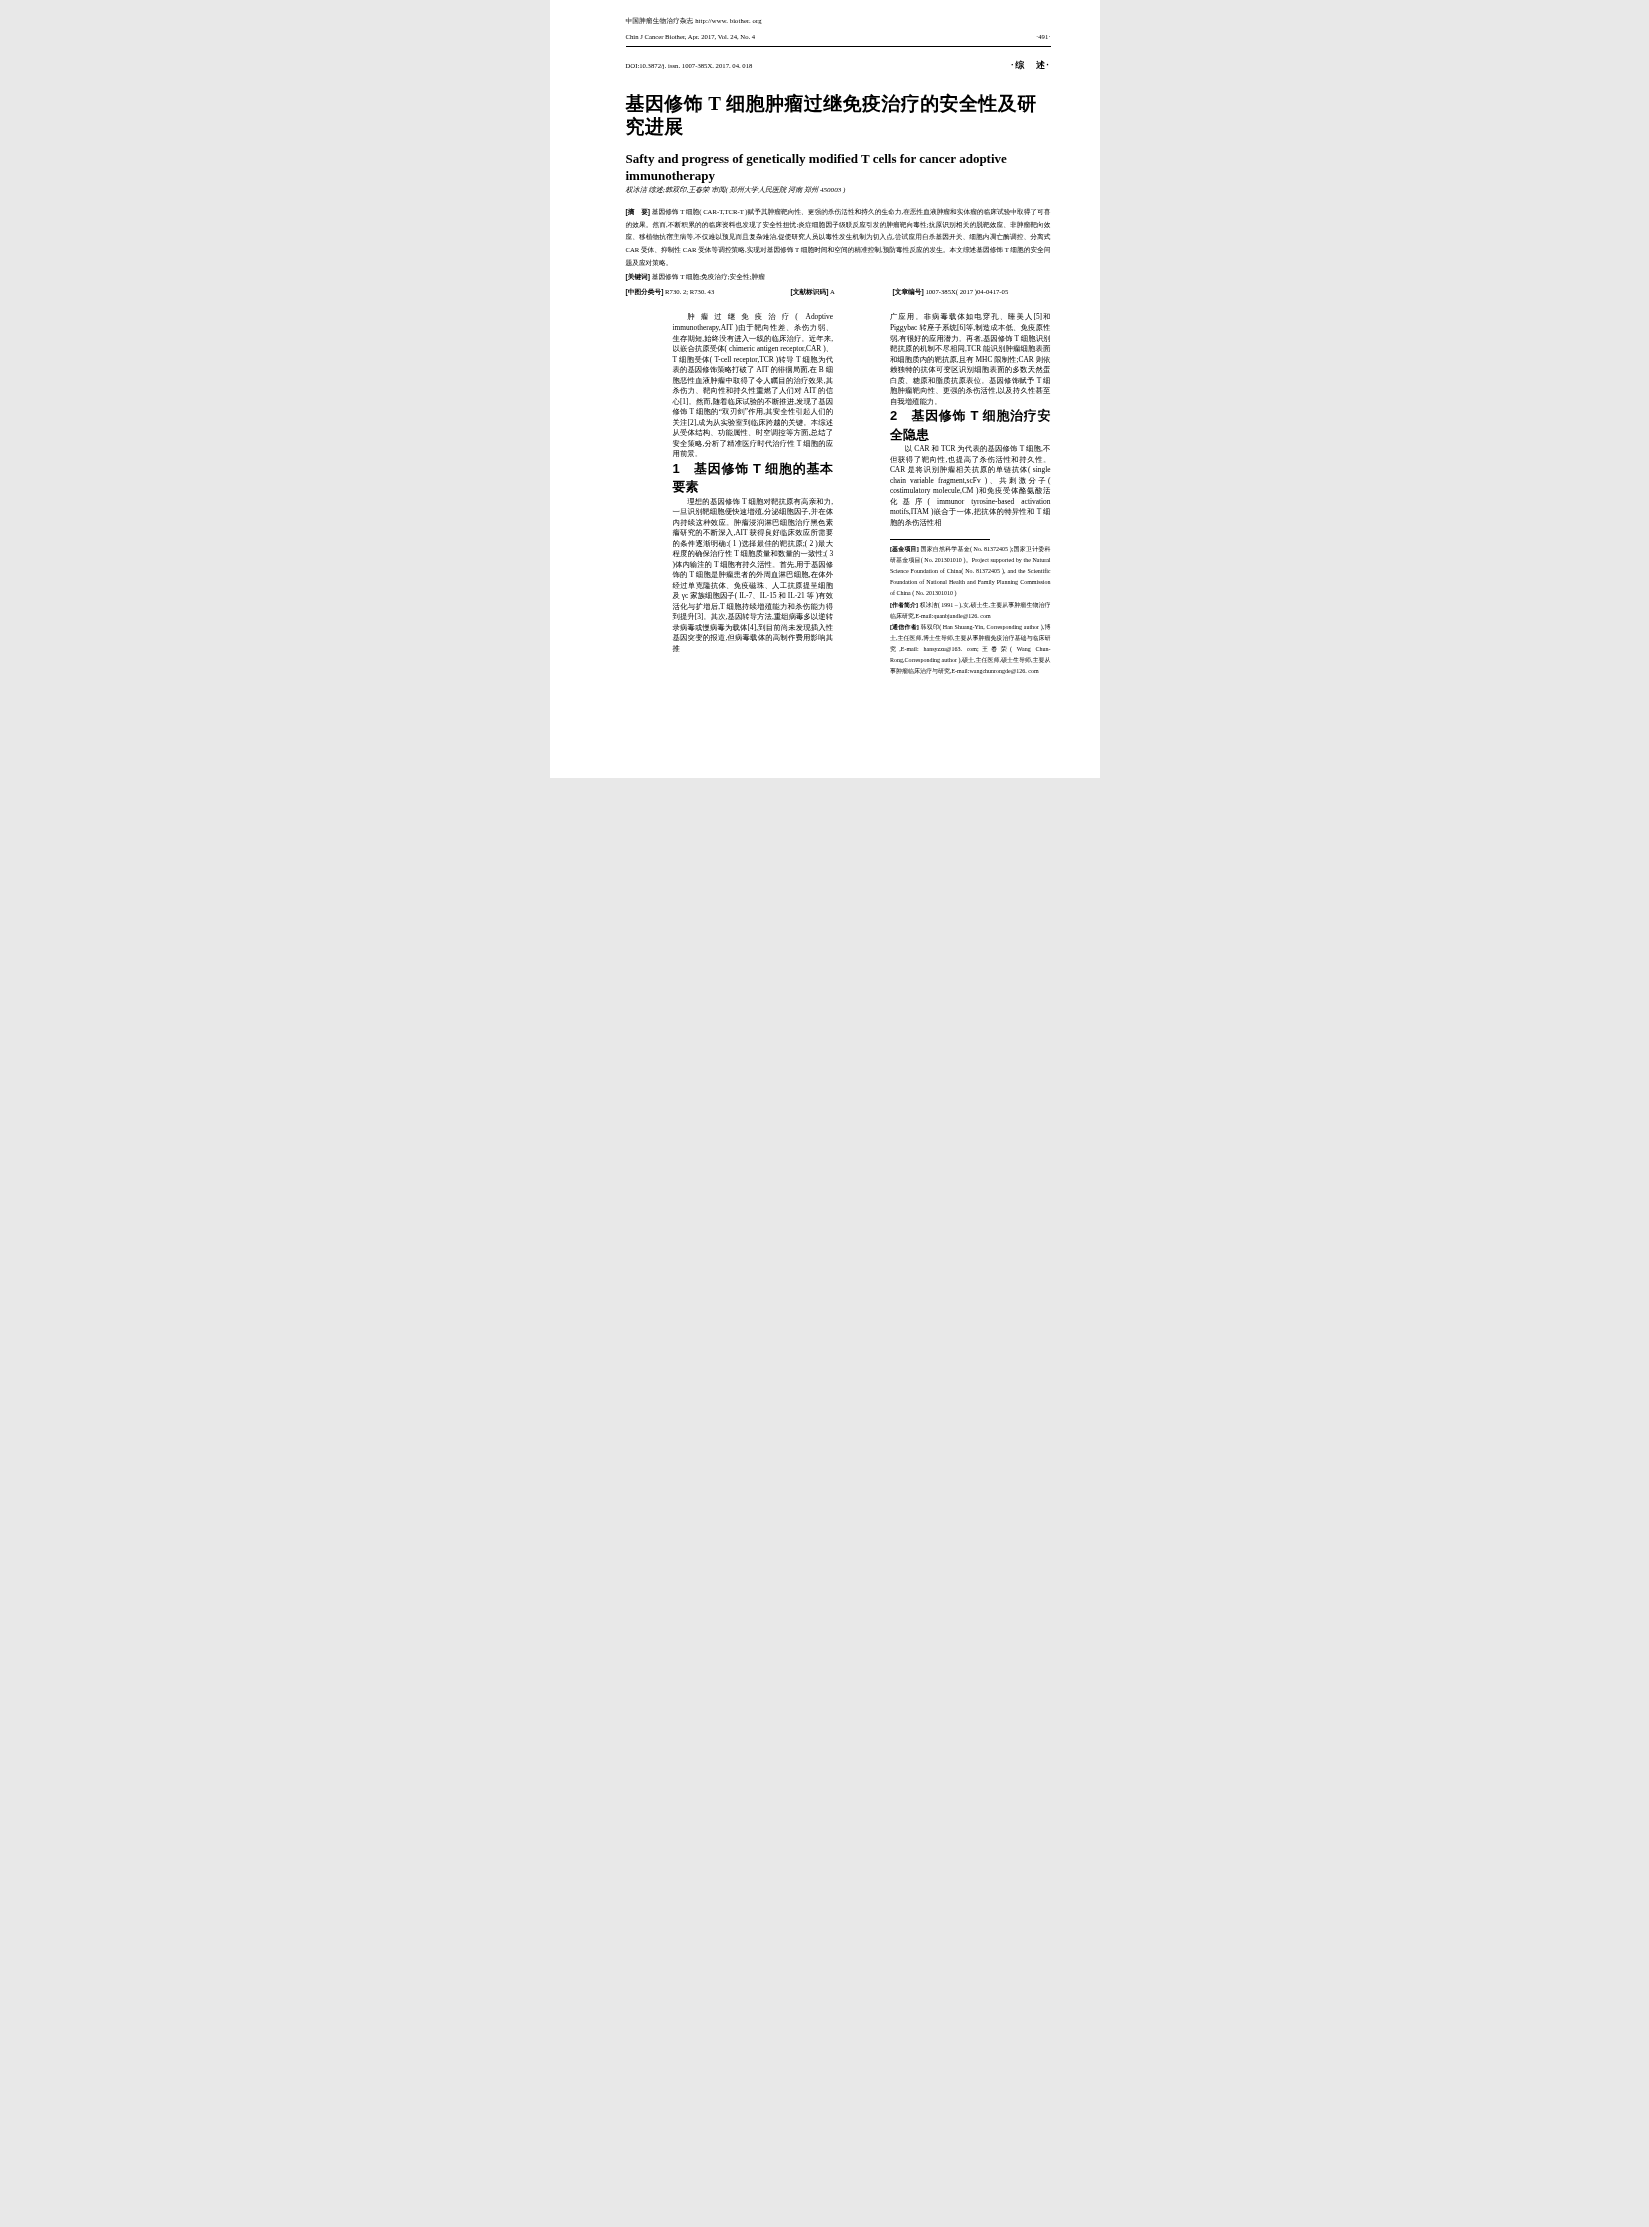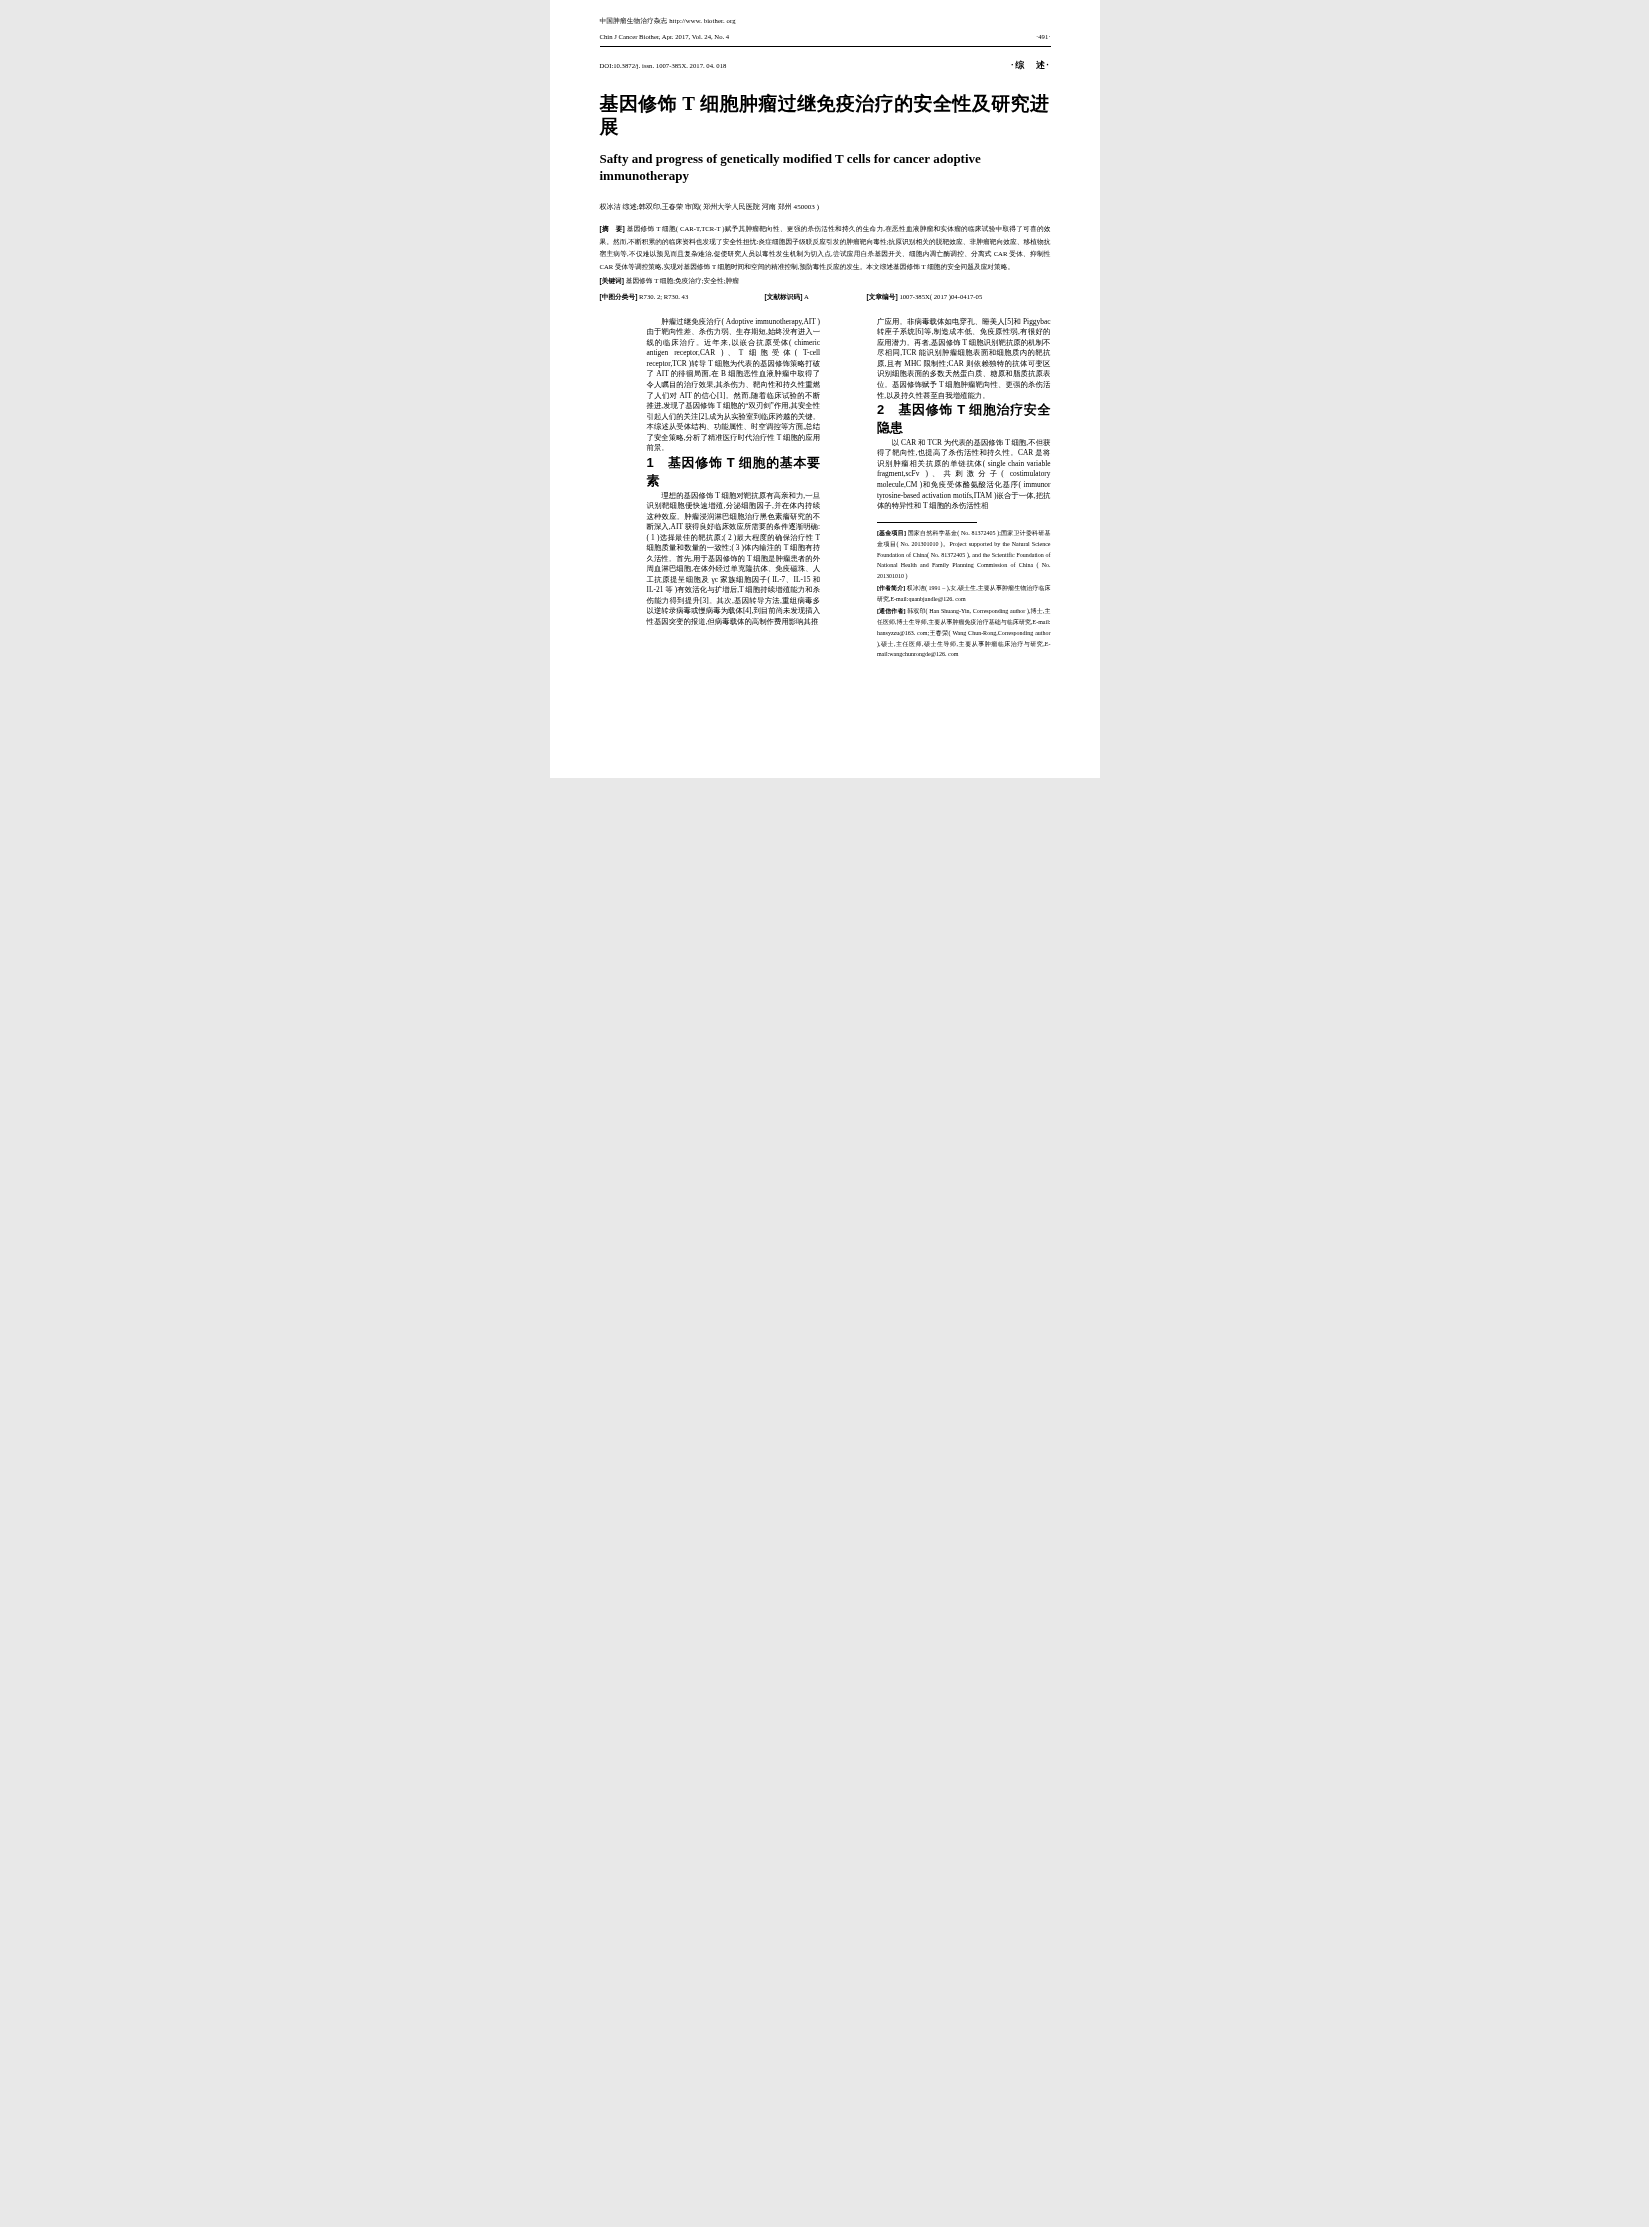--- a/index.html
+++ b/index.html
@@ -1,35 +1,35 @@
 <!DOCTYPE html>
 <html style="font-size:7.1px"><head>
 <meta charset="utf-8">
 <style>
   html,body{margin:0;padding:0;background:#e8e8e8;}
   .page{
     width:550px;height:778px;box-sizing:border-box;
     margin:0 auto;background:#ffffff;color:#000;
-    padding:17px 49px 0 50px;position:relative;
+    padding:17px 49px 0 76px;position:relative;
     font-family:"Liberation Serif","DejaVu Serif",serif;
   }
   
   .j-line1{font-size:6.7px;letter-spacing:0.1px;}
   .j-row{display:flex;justify-content:space-between;align-items:baseline;margin-top:6.7px;font-size:6.7px;}
   .page-no{font-size:6.7px;}
   .top-rule{border:0;border-top:1.8px solid #000;margin:6.2px 0 0;}
   
   .doi-row{display:flex;justify-content:space-between;align-items:baseline;margin-top:12px;}
   .doi{font-size:6.7px;}
   .col-tag{font-family:"Liberation Sans","DejaVu Sans",sans-serif;font-weight:700;font-size:9px;letter-spacing:1.3px;}
   
   .title-cn{font-family:Liberation Serif, serif;font-weight:700;
     font-size:19px;margin:21.4px 0 0;letter-spacing:0.4px;line-height:1.2;}
   .title-en{font-size:13px;font-weight:700;margin:12px 0 0;line-height:1.3;}
-  .authors{font-size:7.1px;margin-top:17px;}
+  .authors{font-style:italic;font-size:7.1px;}
   
   .abstract{font-size:6.7px;line-height:1.88;text-align:justify;margin-top:11.6px;}
   .lbl{font-family:"Liberation Sans","DejaVu Sans",sans-serif;font-weight:700;font-style:normal;}
   .kw-line{font-size:6.7px;line-height:1.88;margin-top:1.8px;text-align:justify;}
   .cls-line{display:flex;font-size:6.7px;margin-top:4.9px;}
   .cls-item1{width:165px;}
   .cls-item2{width:102px;}
   
   .columns{display:flex;gap:9.8px;margin-top:15px;}
   .col{width:221px;font-size:7.4px;line-height:1.42;text-align:justify;margin-left:47px;}

